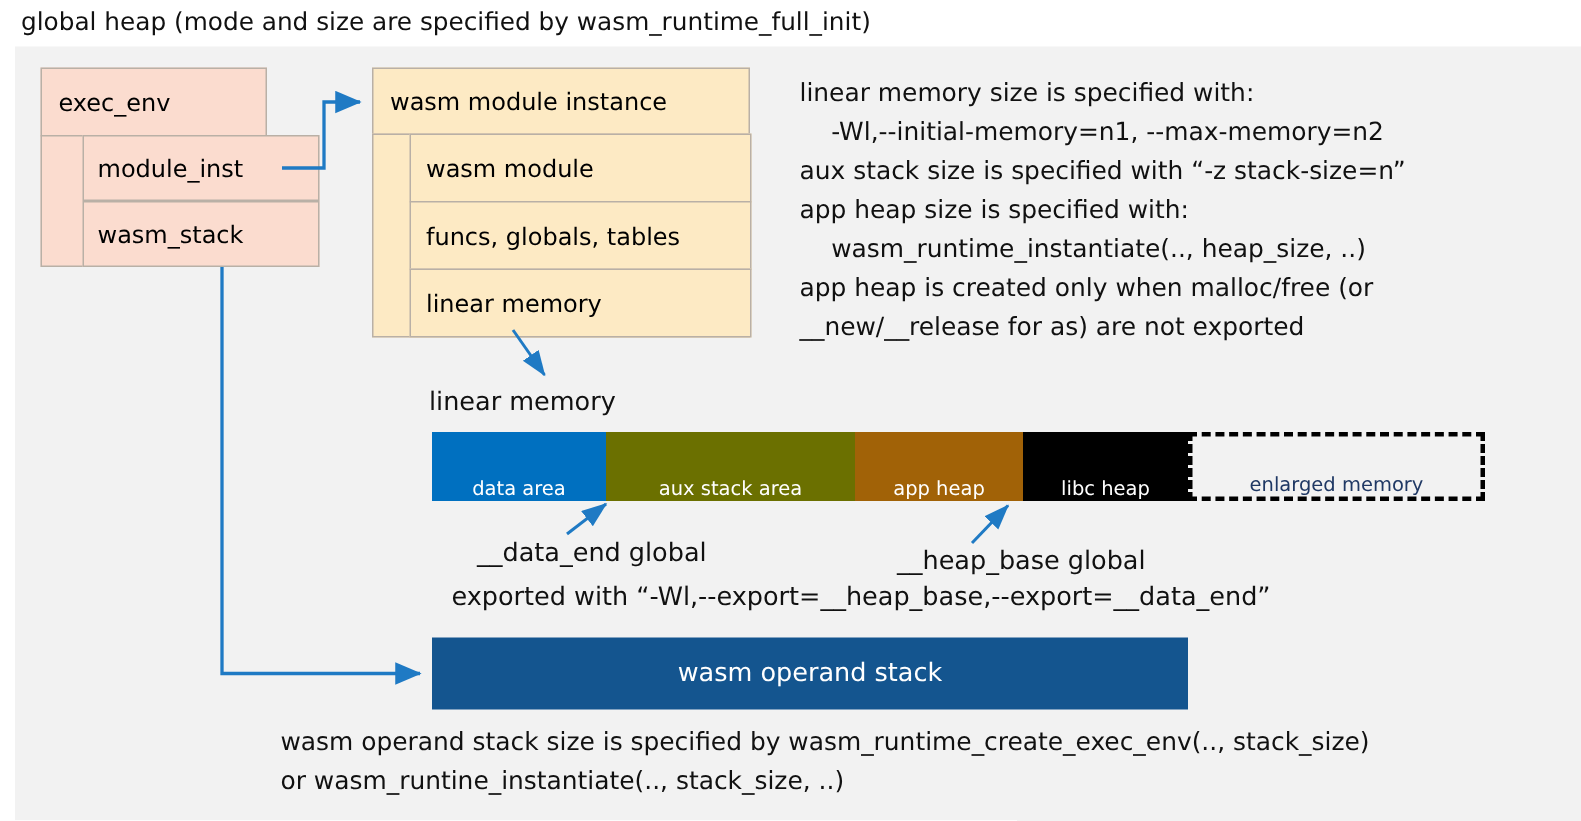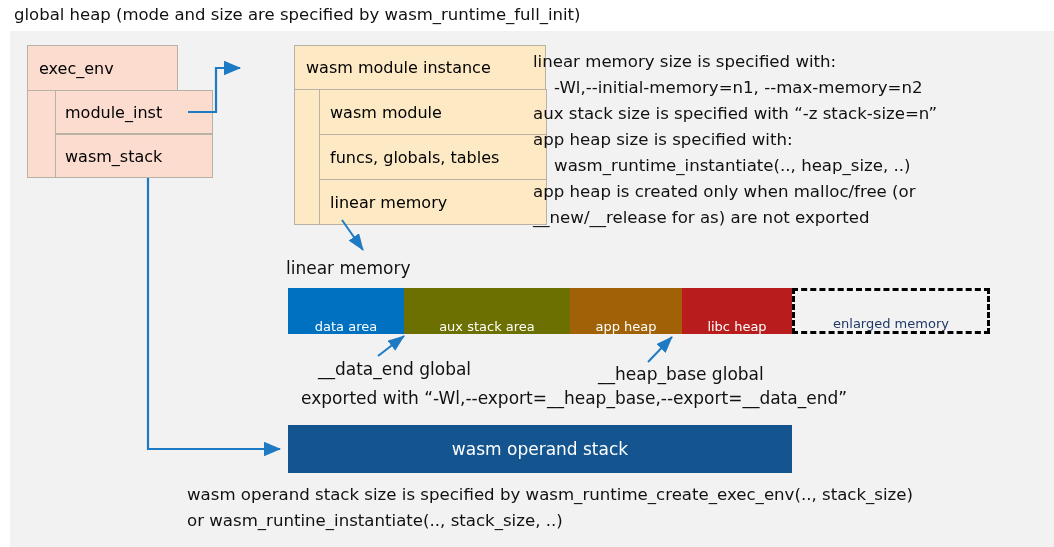--- a/index.html
+++ b/index.html
@@ -80,21 +80,20 @@
   .execenv-row.r1 { top: -1px; }
   .execenv-row.r2 { top: 43px; }
 
   
   .wmi-outer {
     position: absolute;
     left: 248px;
     top: 45px;
     width: 252px;
     height: 140px;
-    margin-left: 46px;
   }
   .wmi-head {
     position: absolute;
     left: 0; top: 0;
     width: 252px; height: 45px;
     background: #fdeac4;
     border: 1px solid #b9b0a6;
     box-sizing: border-box;
     display: flex; align-items: center;
   }
@@ -268,21 +267,21 @@
   <div class="membar">
     <div class="seg" style="left: 0px; width: 116px; background: rgb(0, 112, 192);">
       <span>data area</span>
     </div>
     <div class="seg" style="left: 116px; width: 166px; background: rgb(107, 112, 0);">
       <span>aux stack area</span>
     </div>
     <div class="seg" style="left: 282px; width: 112px; background: #a16207;">
       <span>app heap</span>
     </div>
-    <div class="seg" style="left: 394px; width: 110px; background: #b91c1c;">
+    <div class="seg" style="left: 394px; width: 110px; background: #000000;">
       <span>libc heap</span>
     </div>
     <div class="seg enlarged" style="left: 504px; width: 198px; background: rgb(242, 242, 242); color: rgb(31, 56, 100);">
       <span>enlarged memory</span>
     </div>
   </div>
 
   <div class="ann ann-data-end">__data_end global</div>
   <div class="ann ann-heap-base">__heap_base global</div>
   <div class="ann ann-exported">exported with “-Wl,--export=__heap_base,--export=__data_end”</div>

